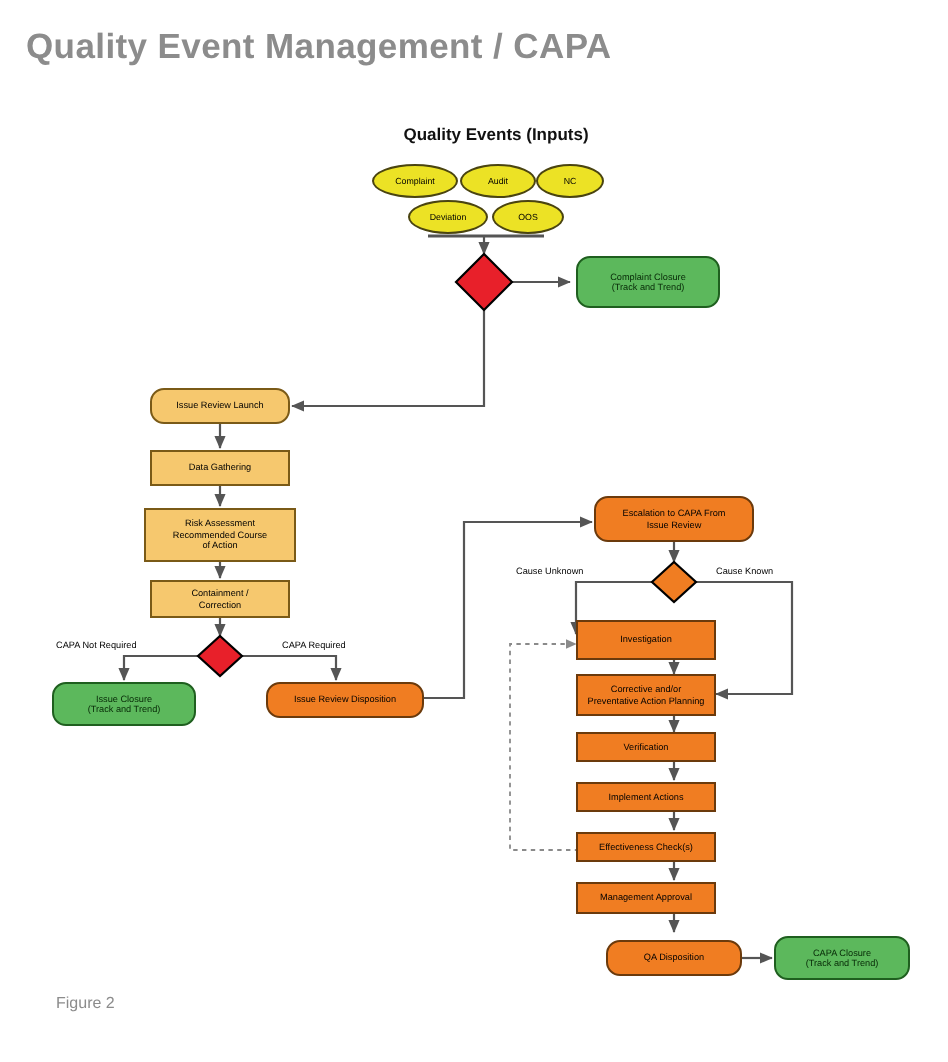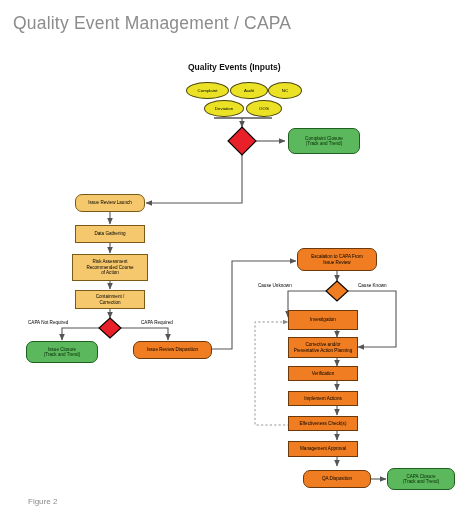--- a/index.html
+++ b/index.html
@@ -20,37 +20,37 @@
     height: 531px;
     background: #ffffff;
   }
   #page-title {
     position: absolute;
     left: 13px;
     top: 13px;
     font-size: 17.5px;
     color: #8c8c8c;
     letter-spacing: 0.2px;
-    font-weight: 400;
+    font-weight: 700;
     white-space: nowrap;
   }
   #figure-caption {
     position: absolute;
     left: 28px;
     top: 497px;
     font-size: 8px;
     color: #8c8c8c;
     white-space: nowrap;
   }
   #section-heading {
     position: absolute;
     left: 188px;
     top: 62px;
     width: 120px;
-    text-align: left;
+    text-align: center;
     font-size: 8.5px;
     font-weight: bold;
     color: #111111;
     white-space: nowrap;
   }
   .svg-layer {
     position: absolute;
     left: 0;
     top: 0;
     width: 474px;

